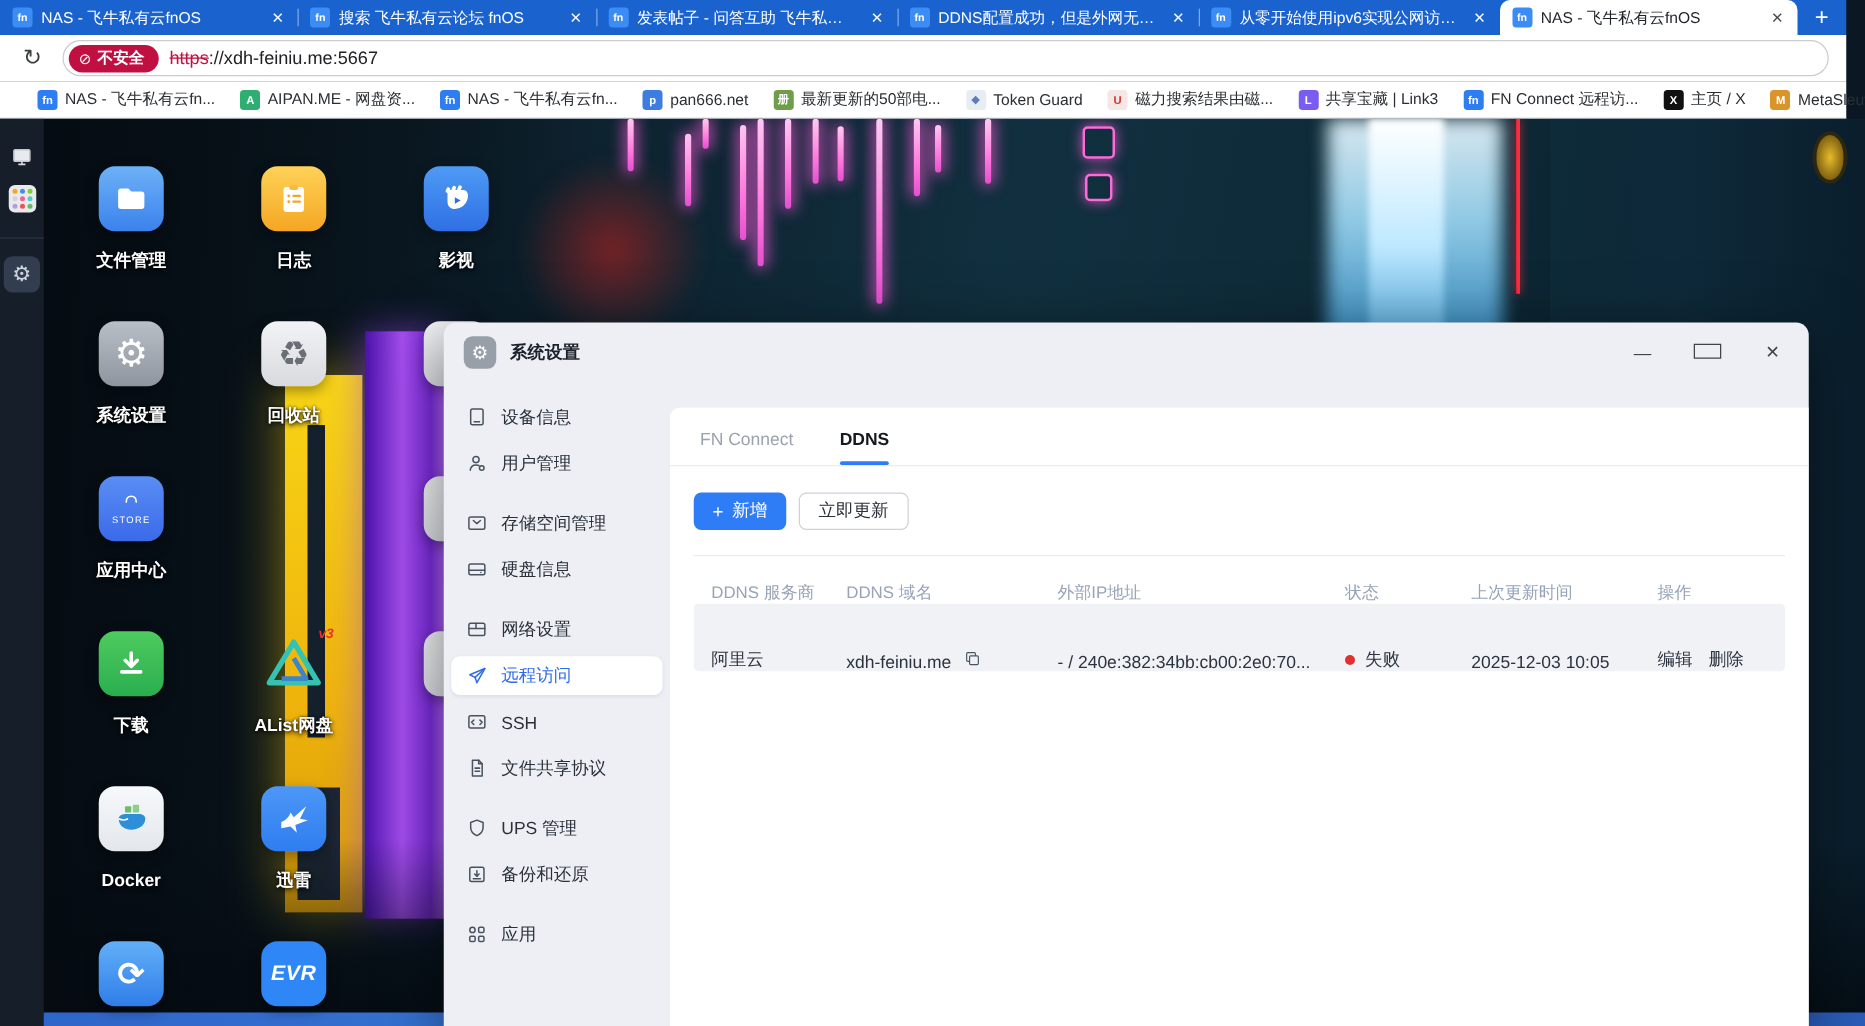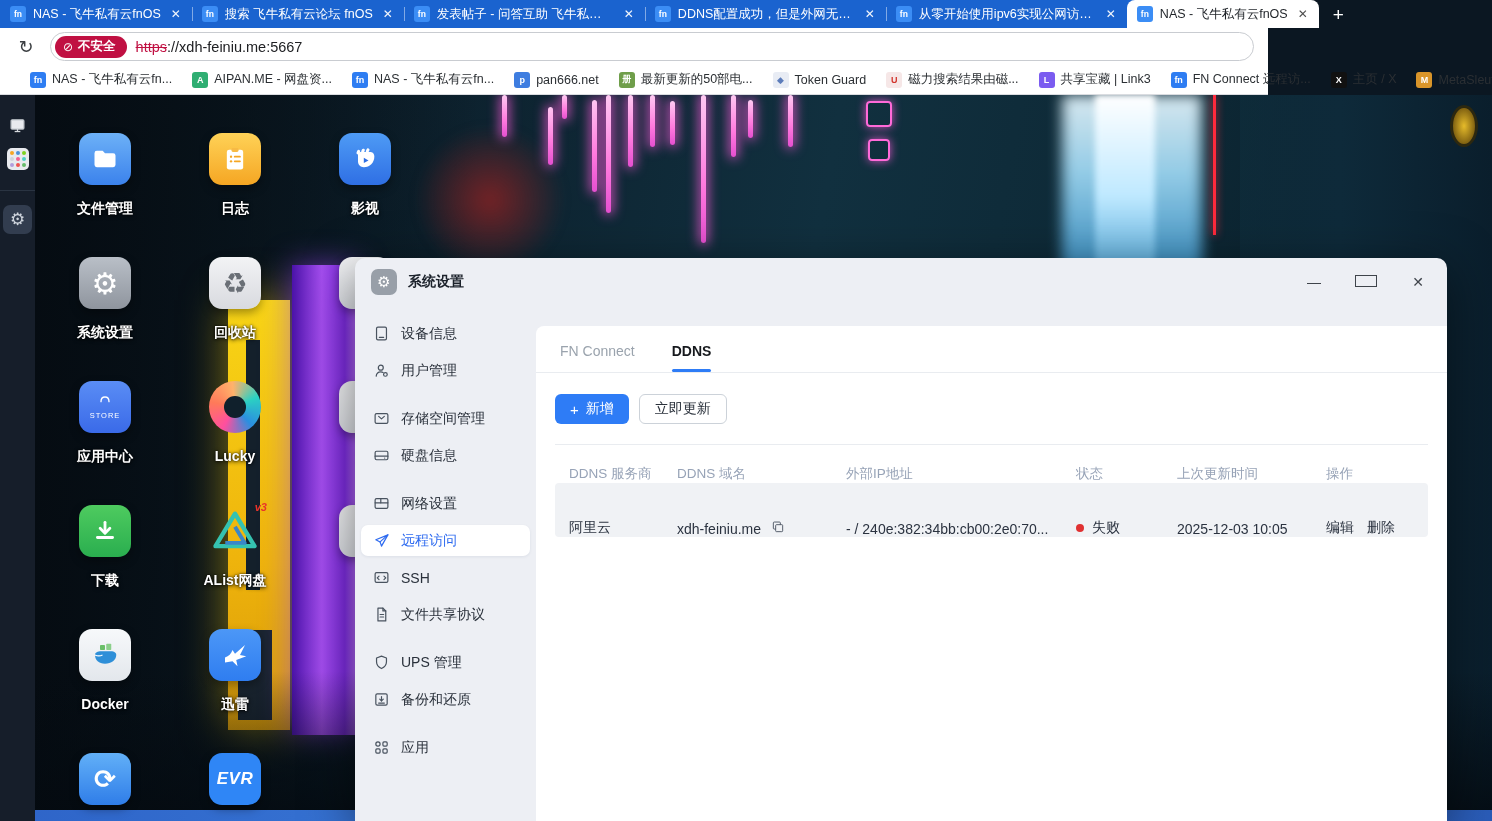--- a/index.html
+++ b/index.html
@@ -1,20 +1,20 @@
 <!DOCTYPE html>
 <html><head>
 <meta charset="utf-8">
 <style>
   * { margin:0; padding:0; box-sizing:border-box; }
   html,body { width:1492px; height:821px; overflow:hidden; background:#0b1722;
     font-family:"Liberation Sans","DejaVu Sans",sans-serif; }
 
   
-  .chrome { position:absolute; left:0; top:0; width:1268px; height:95px; }
+  .chrome { position:absolute; left:0; top:0; width:1477px; height:95px; }
   .tabbar { height:28px; background:#1a63cf; display:flex; align-items:stretch; }
   .tab { width:241px; display:flex; align-items:center; gap:7px; padding:0 8px 0 10px;
     color:#fff; font-size:12.5px; position:relative; cursor:default; }
   .tab + .tab::before { content:""; position:absolute; left:0; top:7px; height:14px; width:1px; background:rgba(255,255,255,.45); }
   .tab .t-title { flex:1; white-space:nowrap; overflow:hidden; text-overflow:ellipsis; }
   .tab .t-close { font-size:12px; opacity:.95; padding:0 3px; }
   .tab.active { background:#fff; color:#1f2328; border-radius:8px 8px 0 0; }
   .tab.active::before { display:none; }
   .tab.active + .newtab-wrap::before { display:none; }
   .favicon { width:16px; height:16px; border-radius:3px; background:#3b8df5; color:#fff;
@@ -341,26 +341,20 @@
 
   <div class="dicon" style="left:45px;top:286px">
     <div class="dtile" style="background:linear-gradient(#5a8df5,#3a6ae8);flex-direction:column;color:#fff">
       <svg viewBox="0 0 24 24" style="width:22px;height:16px">
           <path d="M6 10c0-4 2-7 6-7s6 3 6 7" fill="none" stroke="#fff" stroke-width="2" stroke-linecap="round"></path>
         </svg>
       <span style="font-size:7.5px;letter-spacing:1px">STORE</span>
     </div>
     <div class="dlabel">应用中心</div>
   </div>
-  <div class="dicon" style="left:175px;top:286px">
-    <div class="dtile notile" style="border-radius:50%;background:conic-gradient(from 210deg,#ff4f9e,#ff7a59,#ffb26b,#2bd0c3,#2b8fe0,#ff4f9e);position:relative">
-      <div style="width:22px;height:22px;border-radius:50%;background:#10202c;position:absolute"></div>
-    </div>
-    <div class="dlabel">Lucky</div>
-  </div>
   <div class="dicon" style="left:305px;top:286px">
     <div class="dtile" style="background:linear-gradient(#f6f7f9,#dfe2e7)"></div>
     <div class="dlabel">文</div>
   </div>
 
   <div class="dicon" style="left:45px;top:410px">
     <div class="dtile" style="background:linear-gradient(#4ecb5f,#2aae4f)">
         <svg viewBox="0 0 24 24" style="width:26px;height:26px">
           <path d="M12 4v8" stroke="#fff" stroke-width="2.6" stroke-linecap="round"></path>
           <path d="M7.5 9.5L12 14l4.5-4.5" fill="none" stroke="#fff" stroke-width="2.6" stroke-linecap="round" stroke-linejoin="round"></path>

